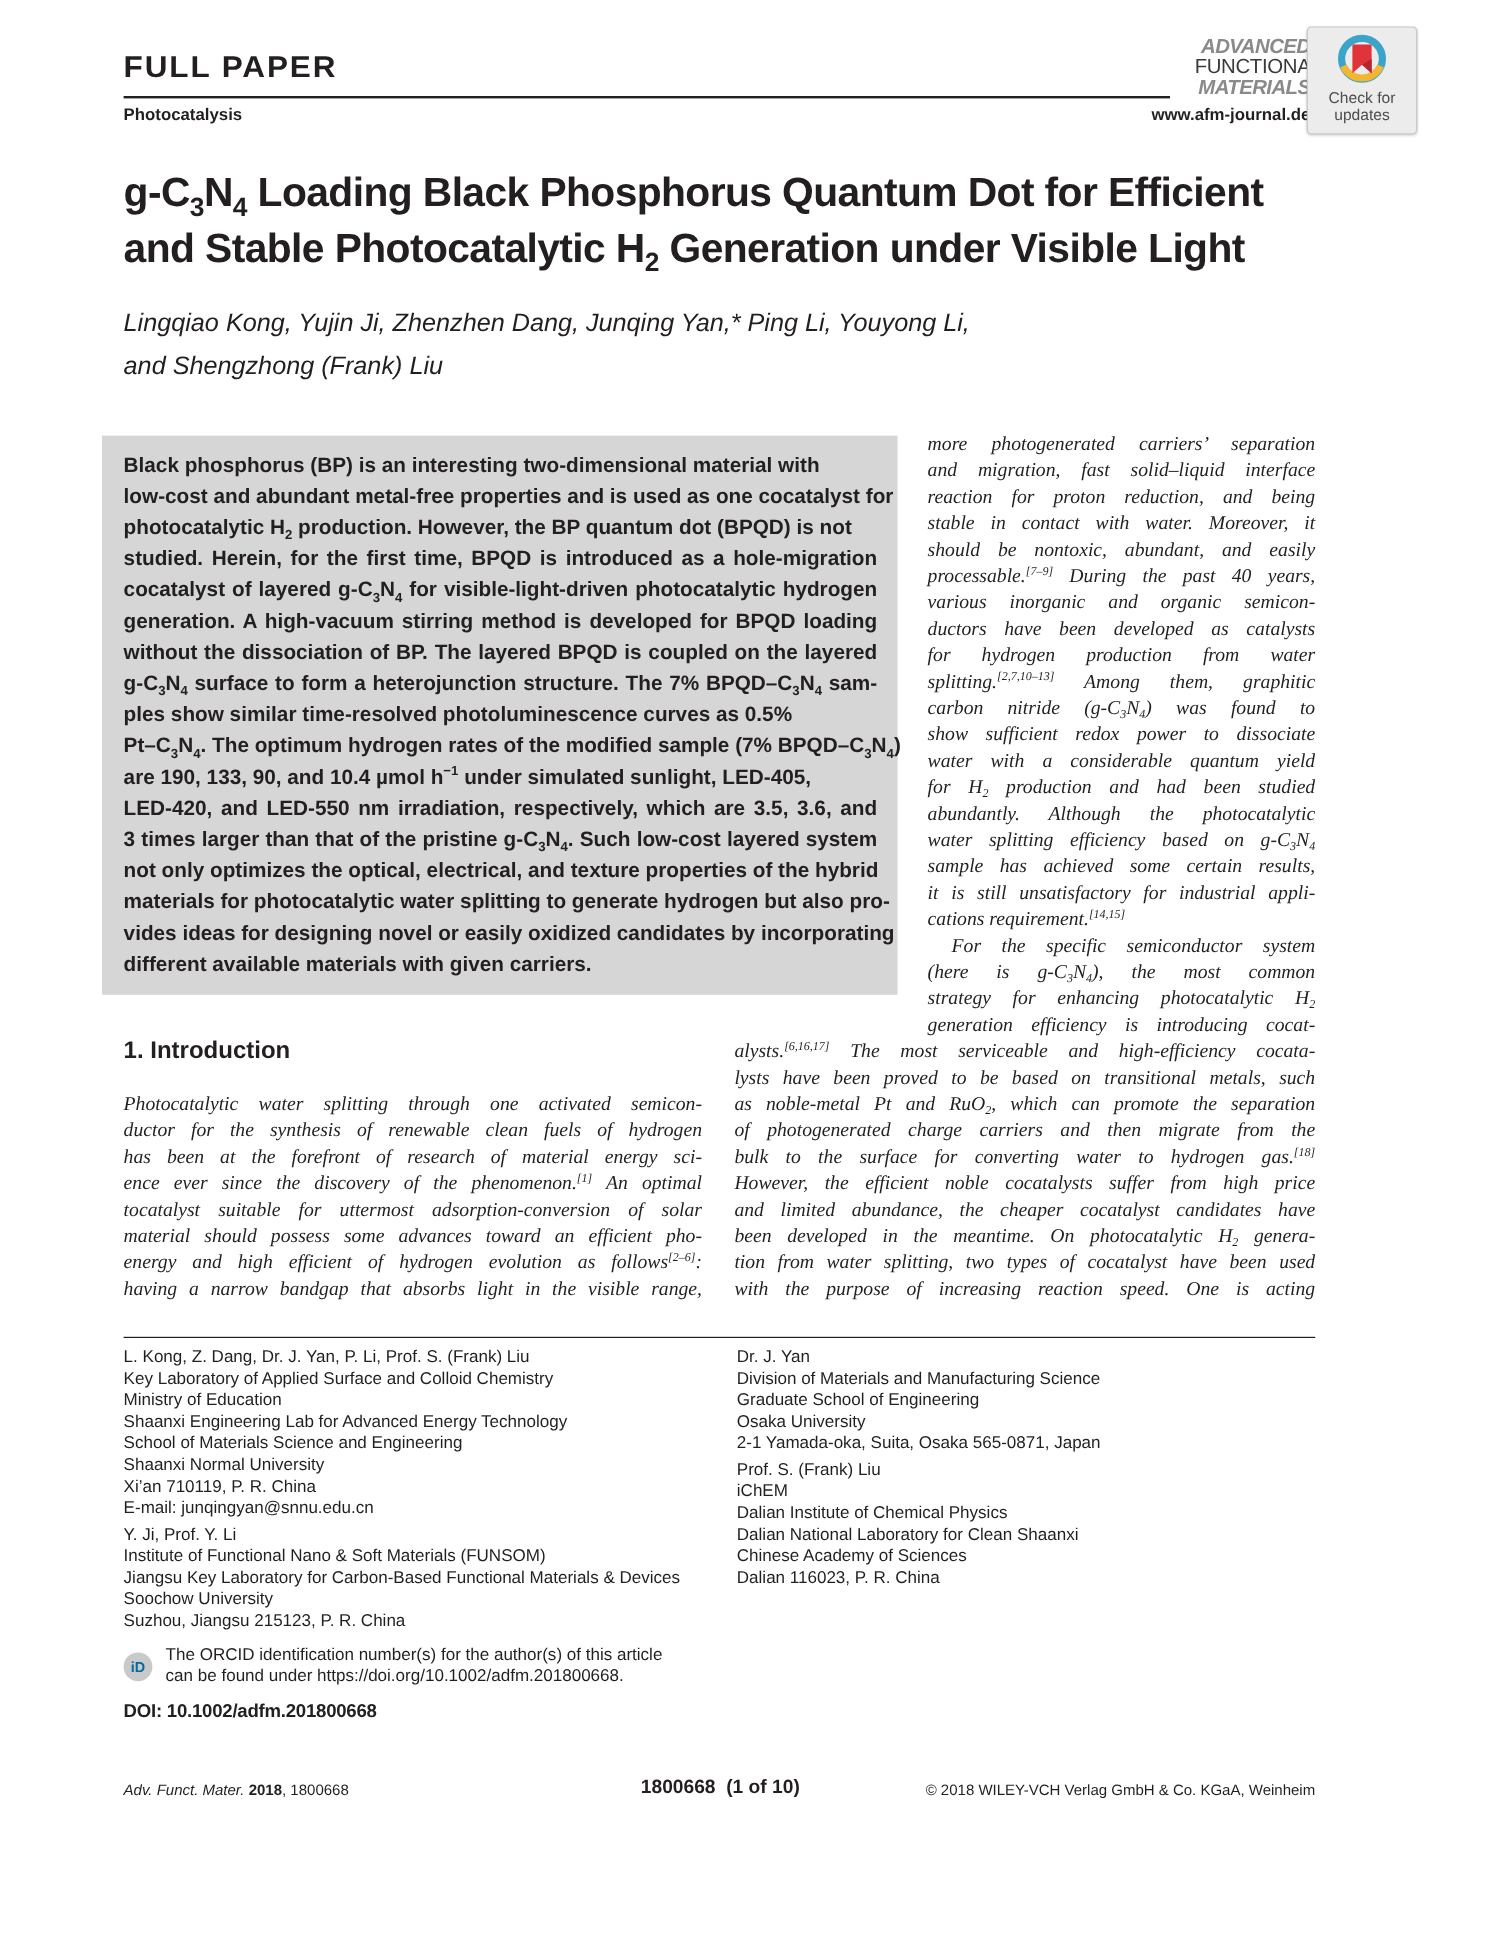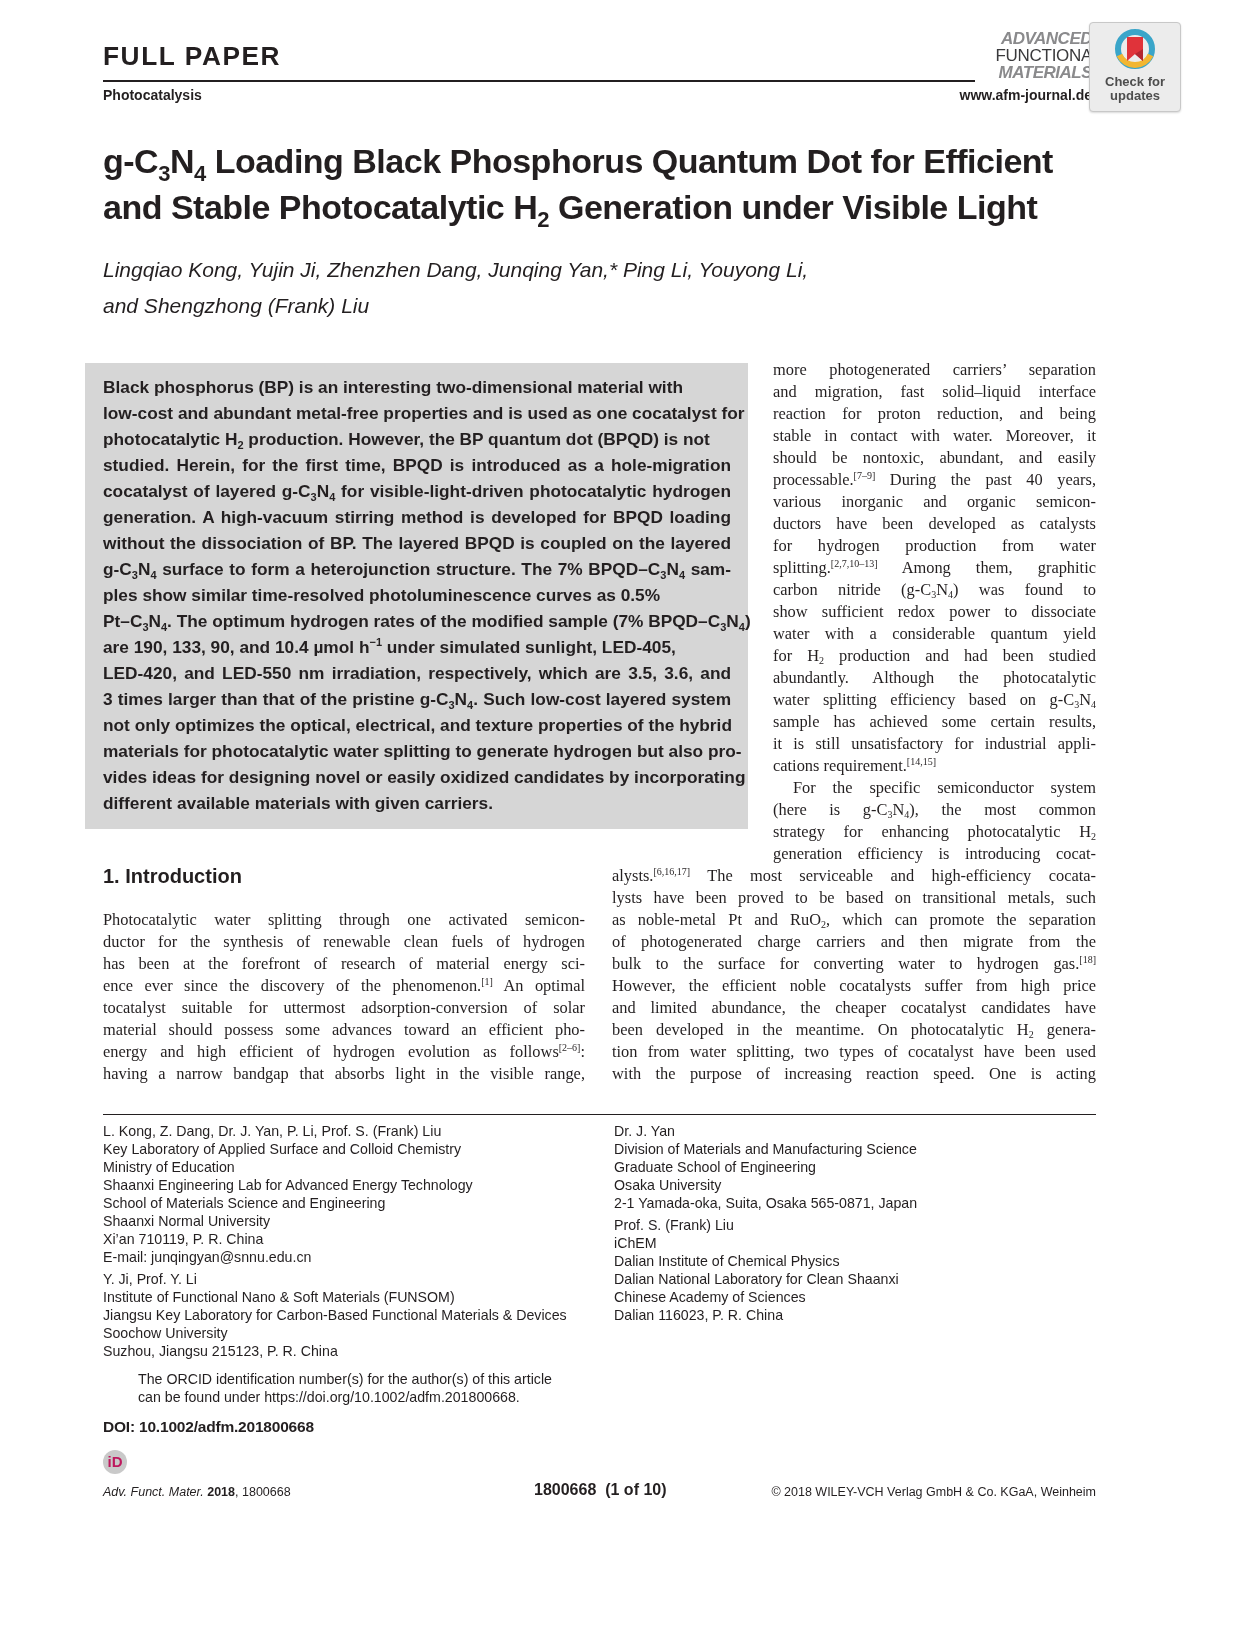--- a/index.html
+++ b/index.html
@@ -1,32 +1,32 @@
 <!DOCTYPE html>
 <html><head>
 <meta charset="utf-8">
 <style>
   html, body { margin: 0; padding: 0; background: #ffffff; }
   body { width: 1241px; height: 1630px; position: relative; overflow: hidden; color: #231f20; }
   .sans { font-family: "Liberation Sans", "DejaVu Sans", sans-serif; }
-  .serif { font-family: "Liberation Serif", "DejaVu Serif", serif; }
+  .serif { font-family: "Liberation Serif", "DejaVu Serif", serif; font-style: italic; }
   .abs { position: absolute; }
 
   
   .full-paper { left: 103px; top: 42px; font-size: 25px; font-weight: 900; letter-spacing: 1.5px; transform: scaleX(1.05); transform-origin: left; }
   .header-rule { left: 103px; top: 80px; width: 872px; height: 1.5px; background: #231f20; }
   .section-label { left: 103px; top: 87px; font-size: 14px; font-weight: 700; }
   .logo { left: 978px; top: 30px; width: 114px; text-align: right; line-height: 17px; }
   .logo .l1 { font-size: 17px; font-weight: 900; font-style: italic; color: #8a8a8c; letter-spacing: -0.5px; }
   .logo .l2 { font-size: 17px; color: #3a3a3c; letter-spacing: -0.3px; }
   .logo .l3 { font-size: 17px; font-weight: 900; font-style: italic; color: #8a8a8c; letter-spacing: -0.5px; }
   .journal-url { left: 950px; top: 87px; font-size: 14px; font-weight: 700; width: 142px; text-align: right; overflow: hidden; white-space: nowrap; }
   .check-badge { left: 1089px; top: 22px; width: 90px; height: 88px; background: #ececec; border: 1px solid #c8c8c8; border-radius: 4px; box-shadow: 0 1px 2px rgba(0,0,0,0.15); }
   .check-badge svg { position: absolute; left: 23px; top: 4px; }
-  .check-badge .lbl { position: absolute; left: 0; width: 90px; top: 52px; text-align: center; font-size: 13px; line-height: 14px; color: #4d4d4d; font-weight: bold; }
+  .check-badge .lbl { position: absolute; left: 0; width: 90px; top: 52px; text-align: center; font-size: 13px; line-height: 14px; color: #4d4d4d; }
 
   
   .title { left: 103px; top: 138px; width: 1010px; font-size: 34px; font-weight: 700; line-height: 46px; letter-spacing: -0.5px; }
   .title sub { font-size: 22px; line-height: 0; }
   .authors { left: 103px; top: 252px; width: 900px; font-size: 21px; font-style: italic; line-height: 36px; color: #231f20; }
 
   
   .abstract-box { left: 85px; top: 363px; width: 663px; height: 466px; background: #d6d6d6; }
   .abstract-text { left: 103px; top: 374px; width: 628px; font-size: 17.3px; font-weight: 700; line-height: 26px; color: #231f20; }
   .abstract-text sub { font-size: 11px; line-height: 0; }
@@ -44,21 +44,21 @@
   .indent { padding-left: 20px; }
 
   .intro-heading { left: 103px; top: 865px; font-size: 20px; font-weight: 700; text-align: center; }
 
   
   .aff-rule { left: 103px; top: 1114px; width: 993px; height: 1px; background: #231f20; }
   .aff { font-size: 14.2px; line-height: 18px; color: #231f20; }
   .aff-left { left: 103px; top: 1122px; width: 500px; }
   .aff-right { left: 614px; top: 1122px; width: 480px; }
   .aff .gap { height: 4px; }
-  .orcid-icon { left: 103px; top: 1450px; width: 24px; height: 24px; border-radius: 50%; background: #c9c9c9; color: #be185d; font-size: 15px; font-weight: 700; text-align: center; line-height: 24px; }
+  .orcid-icon { left: 103px; top: 1377px; width: 24px; height: 24px; border-radius: 50%; background: #c9c9c9; color: #0369a1; font-size: 12px; font-weight: 700; text-align: center; line-height: 24px; }
   .orcid-text { left: 138px; top: 1370px; width: 470px; font-size: 14.2px; line-height: 18px; }
   .doi { left: 103px; top: 1418px; font-size: 15.5px; font-weight: 700; letter-spacing: -0.2px; }
 
   
   .footer-left { left: 103px; top: 1485px; font-size: 12.5px; color: #231f20; }
   .footer-center { left: 534px; top: 1481px; font-size: 16px; font-weight: 700; }
   .footer-right { left: 756px; top: 1485px; font-size: 12.5px; color: #231f20; width: 340px; text-align: right; }
 </style>
 </head>
 <body>

